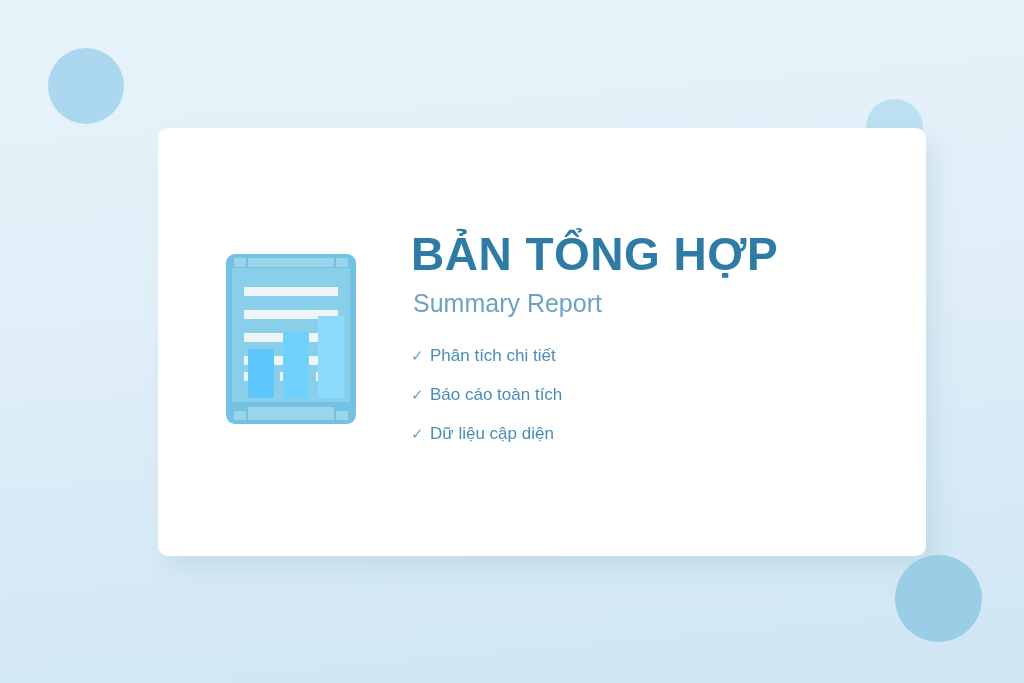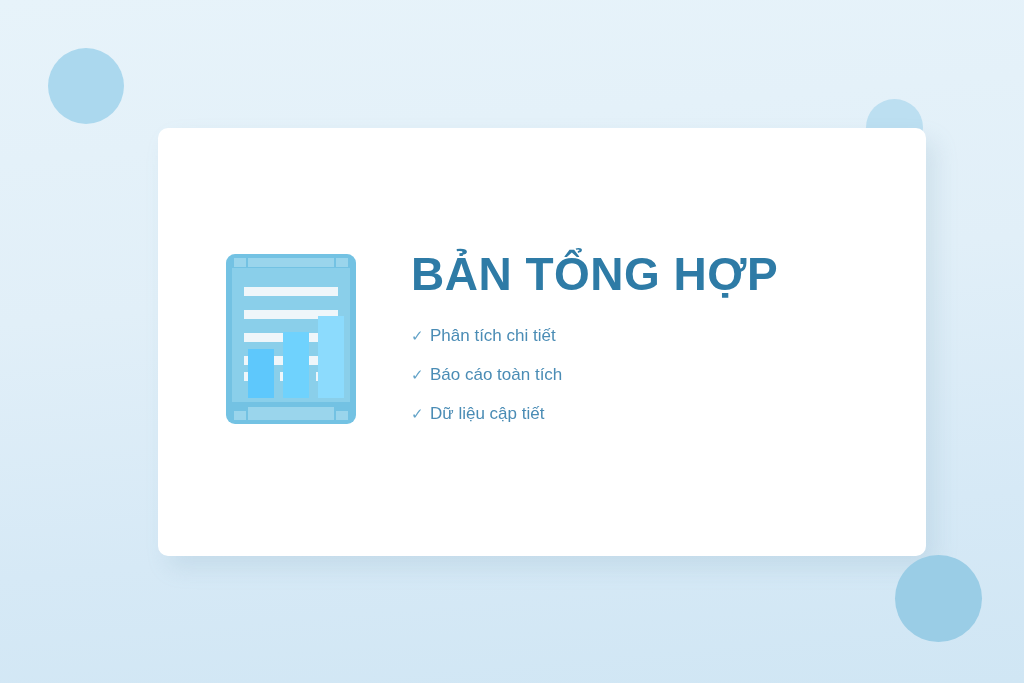--- a/index.html
+++ b/index.html
@@ -216,33 +216,34 @@
         <div class="doc-line doc-line-6"></div>
         <div class="doc-line doc-line-7"></div>
 
         <div class="doc-bar" id="doc-bar-1"></div>
         <div class="doc-bar" id="doc-bar-2"></div>
         <div class="doc-bar" id="doc-bar-3"></div>
       </div>
 
       <div id="text-block">
         <h1 id="title">BẢN TỔNG HỢP</h1>
+        <h2 id="subtitle">Summary Report</h2>
 
         <ul id="feature-list">
           <li class="feature-item">
             <span class="check-icon">✓</span>
             <span>Phân tích chi tiết</span>
           </li>
           <li class="feature-item">
             <span class="check-icon">✓</span>
             <span>Báo cáo toàn tích</span>
           </li>
           <li class="feature-item">
             <span class="check-icon">✓</span>
-            <span>Dữ liệu cập tiết</span>
+            <span>Dữ liệu cập diện</span>
           </li>
         </ul>
       </div>
 
     </div>
   </div>
 
   <div class="deco-circle" id="circle-bottom-right"></div>
 
 </div>

